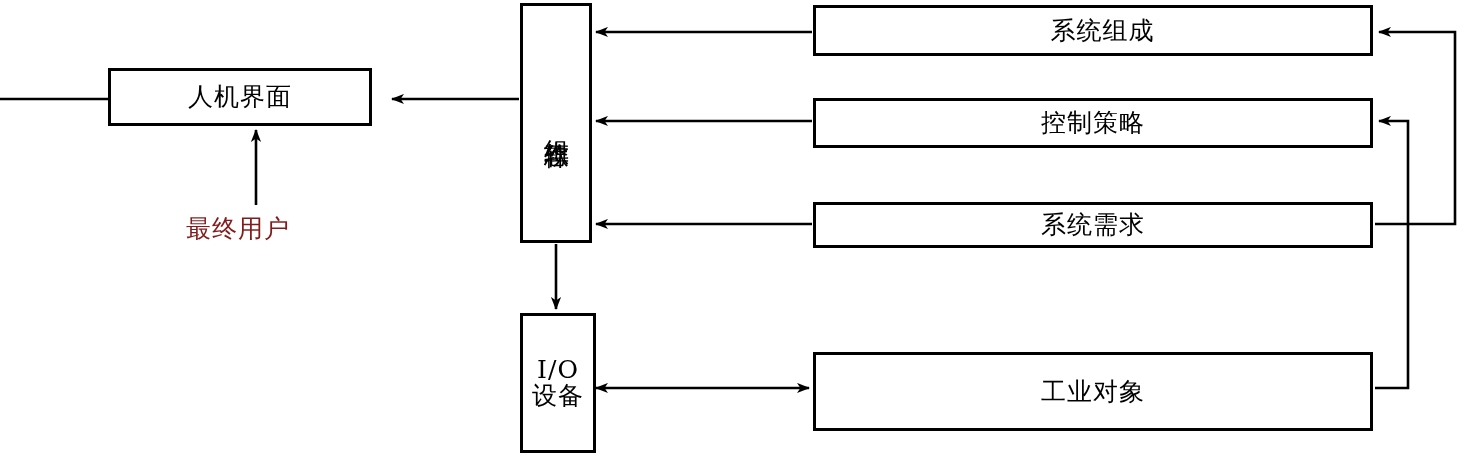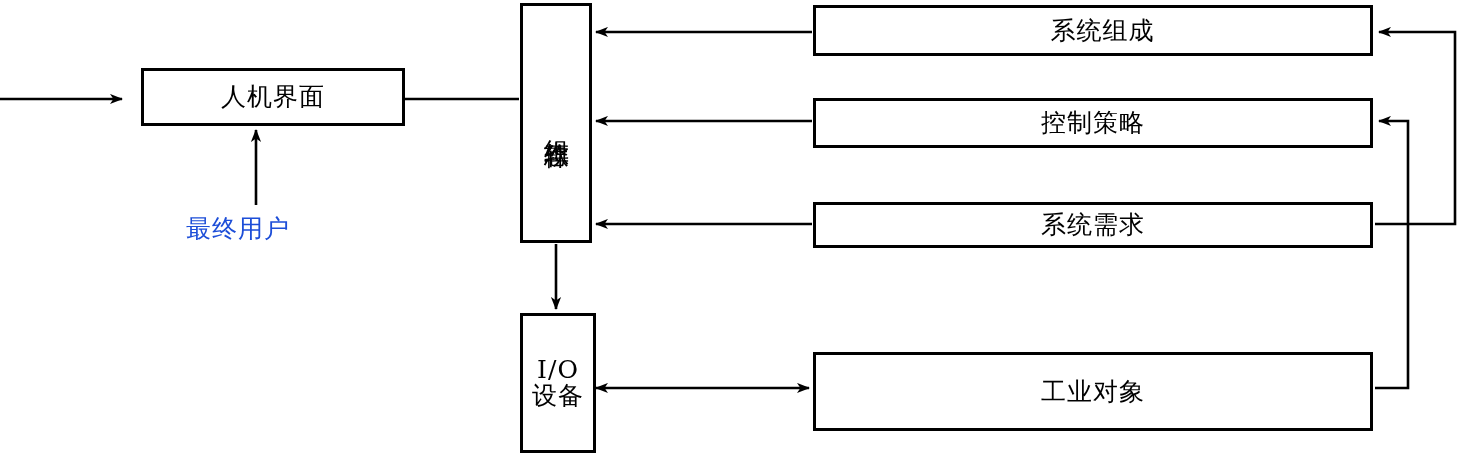--- a/index.html
+++ b/index.html
@@ -37,27 +37,27 @@
     letter-spacing:2px;
   }
   .node.stacked .node-label{
     display:block;
     letter-spacing:1px;
     line-height:1.06;
   }
   .free-label{
     position:absolute;
     font-family:"DejaVu Serif","Liberation Serif",serif;
-    color:#1d4ed8;
+    color:#7f1d1d;
     font-size:25px;
     letter-spacing:1px;
     white-space:nowrap;
   }
   
-  #node-hmi      {left:141px; top:68px;  width:264px; height:58px;}
+  #node-hmi      {left:108px; top:68px;  width:264px; height:58px;}
   #node-config   {left:520px; top:3px;   width:72px;  height:240px;}
   #node-io       {left:520px; top:313px; width:76px;  height:140px;}
   #node-sysarch  {left:813px; top:5px;   width:560px; height:51px;padding-left:19px;}
   #node-ctrl     {left:813px; top:98px;  width:560px; height:50px;}
   #node-req      {left:813px; top:202px; width:560px; height:46px;}
   #node-plant    {left:813px; top:352px; width:560px; height:79px;}
   #label-enduser {left:186px; top:212px;}
 </style>
 </head>
 <body>

